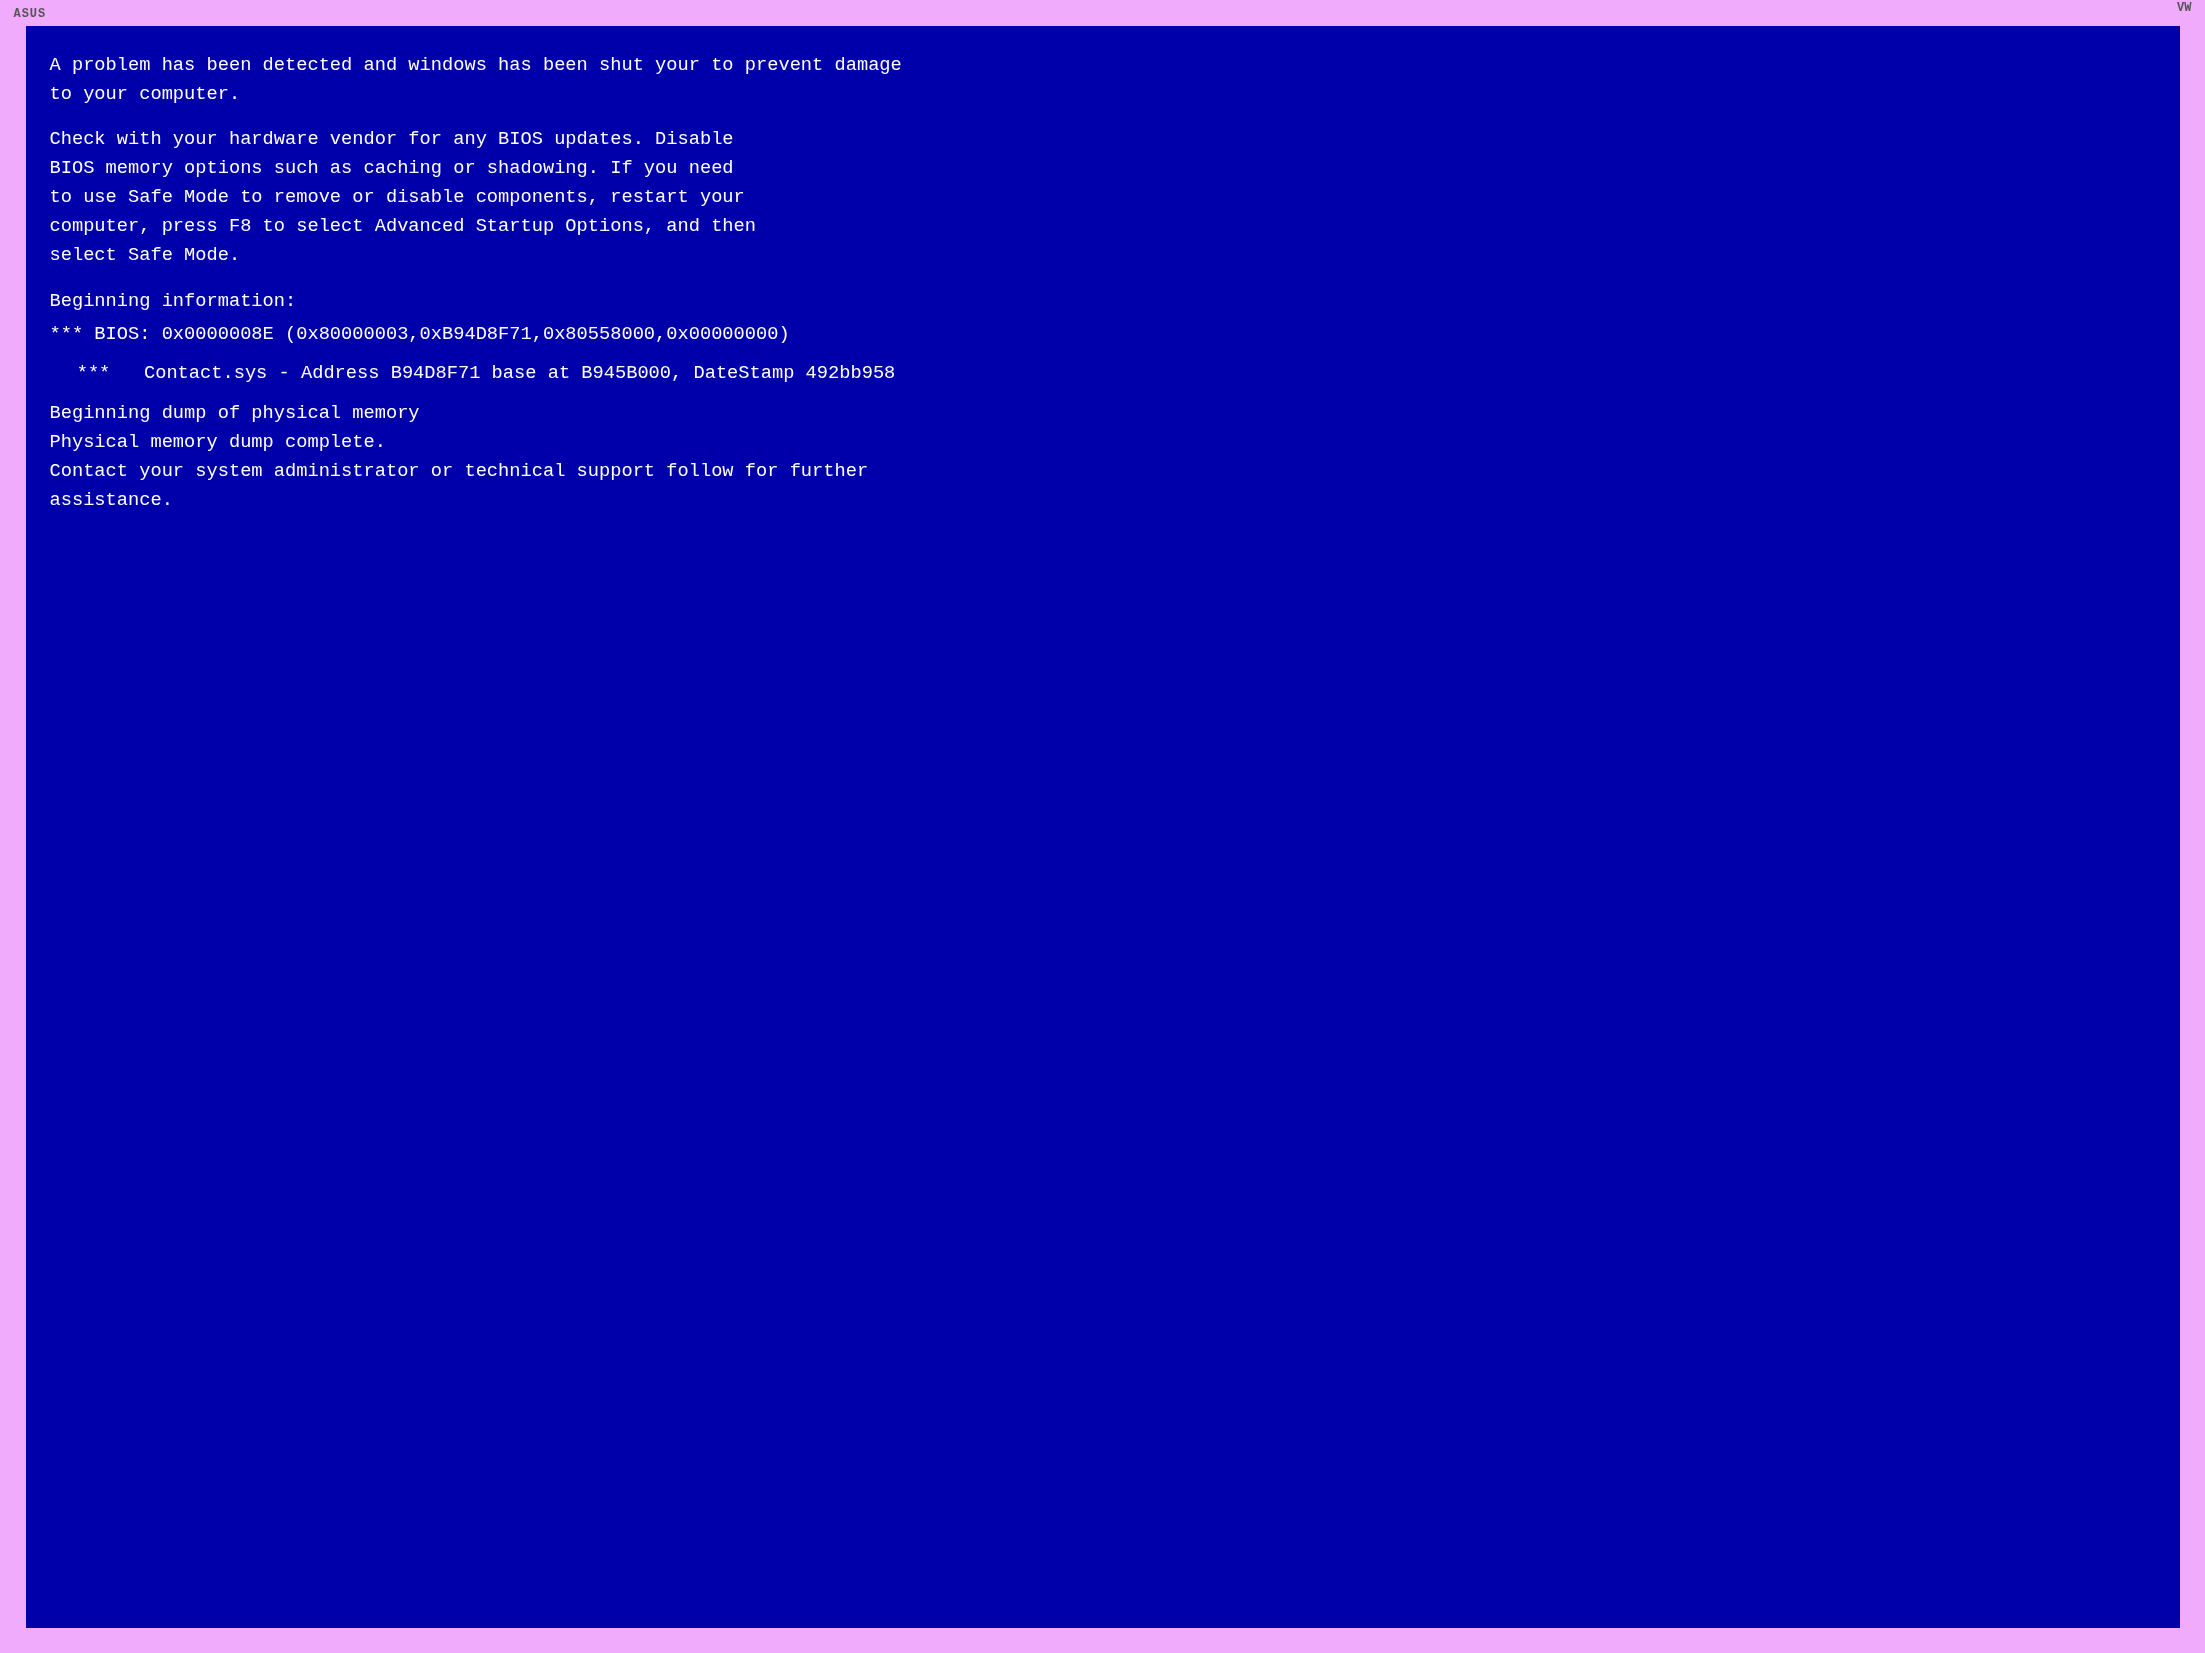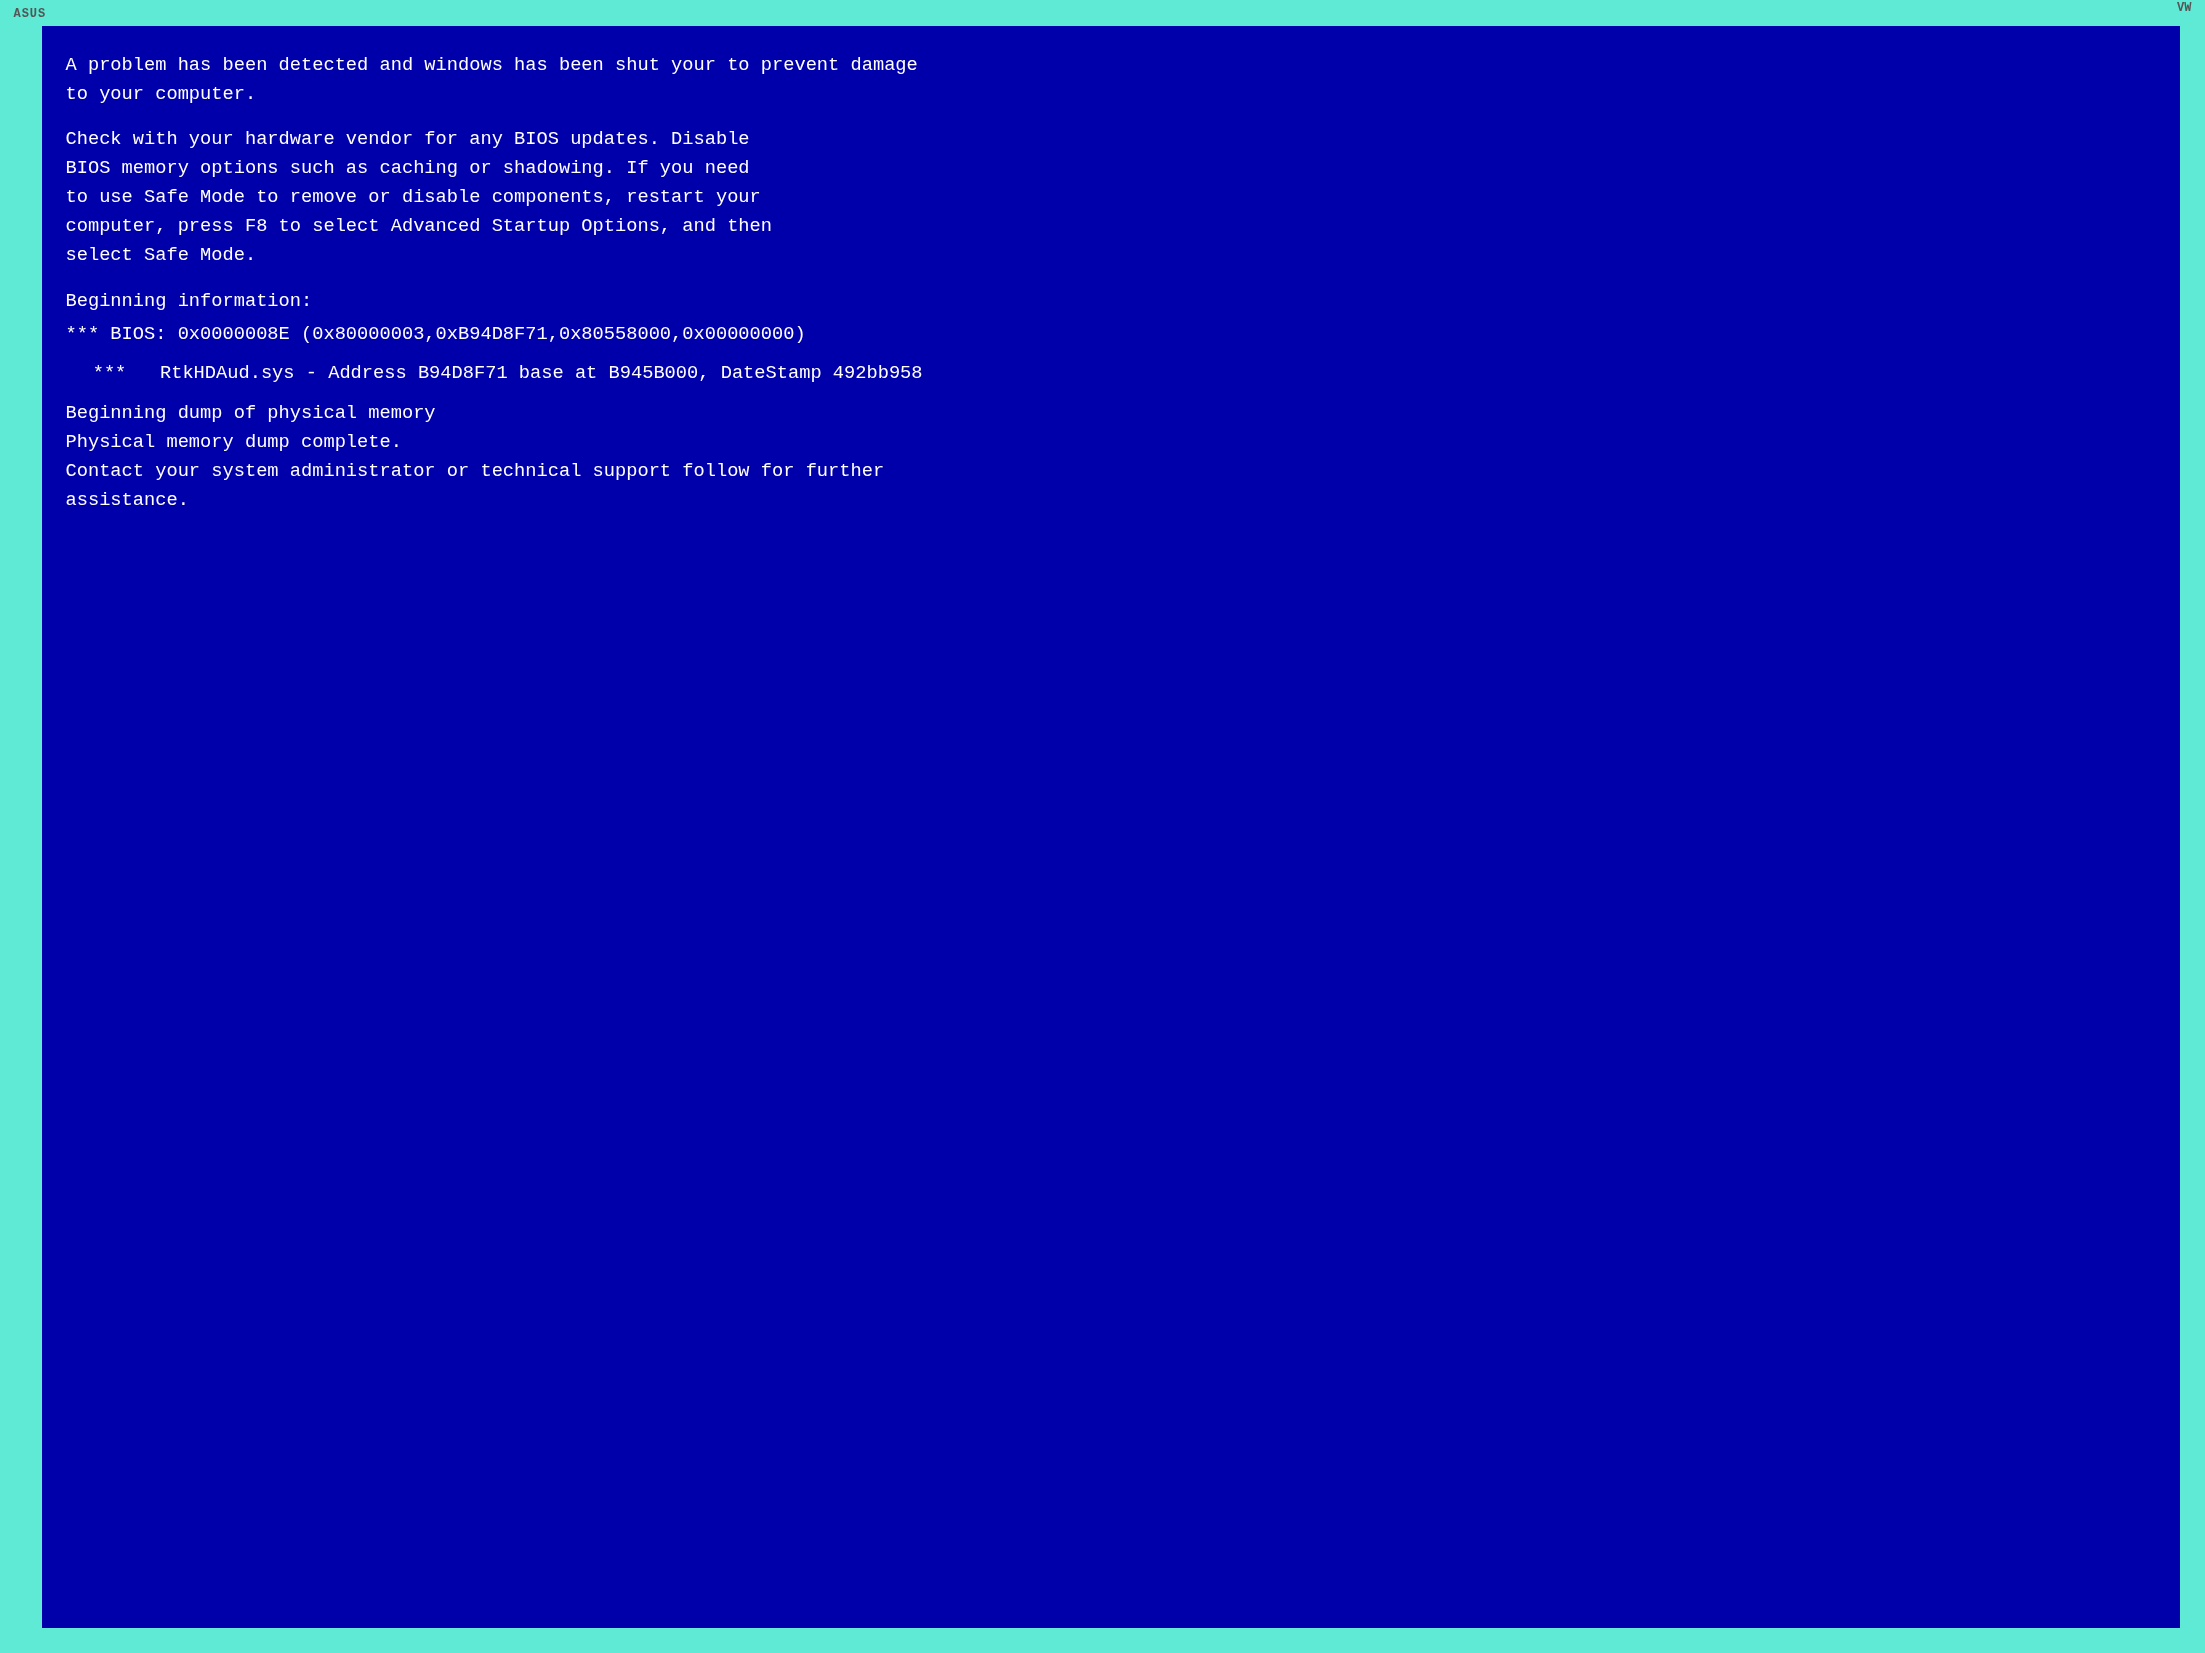--- a/index.html
+++ b/index.html
@@ -14,26 +14,25 @@
       height: 100vh;
       display: flex;
       align-items: center;
       justify-content: center;
       font-family: 'Courier New', Courier, monospace;
     }
 
     .monitor-frame {
       width: 100%;
       height: 100%;
-      background: #5eead4;
+      background: #f0abfc;
       display: flex;
       align-items: center;
       justify-content: center;
       position: relative;
-      padding-left: 16px;
     }
 
     .monitor-label-left {
       position: absolute;
       top: 6.8px;
       left: 13.6px;
       color: #555;
       font-size: 12px;
       font-weight: bold;
       letter-spacing: 0.9px;
@@ -118,21 +117,21 @@
 
     <div class="bsod-paragraph technical-info-label">
       <span class="bsod-text">Beginning information:</span>
     </div>
 
     <div class="bsod-paragraph stop-line">
       <span class="bsod-text">*** BIOS: 0x0000008E (0x80000003,0xB94D8F71,0x80558000,0x00000000)</span>
     </div>
 
     <div class="bsod-paragraph driver-line">
-      <span class="bsod-text">***   RtkHDAud.sys - Address B94D8F71 base at B945B000, DateStamp 492bb958</span>
+      <span class="bsod-text">***   Contact.sys - Address B94D8F71 base at B945B000, DateStamp 492bb958</span>
     </div>
 
     <div class="dump-section">
       <span class="bsod-text">Beginning dump of physical memory
 Physical memory dump complete.
 Contact your system administrator or technical support follow for further
 assistance.</span>
     </div>
 
   </div>

